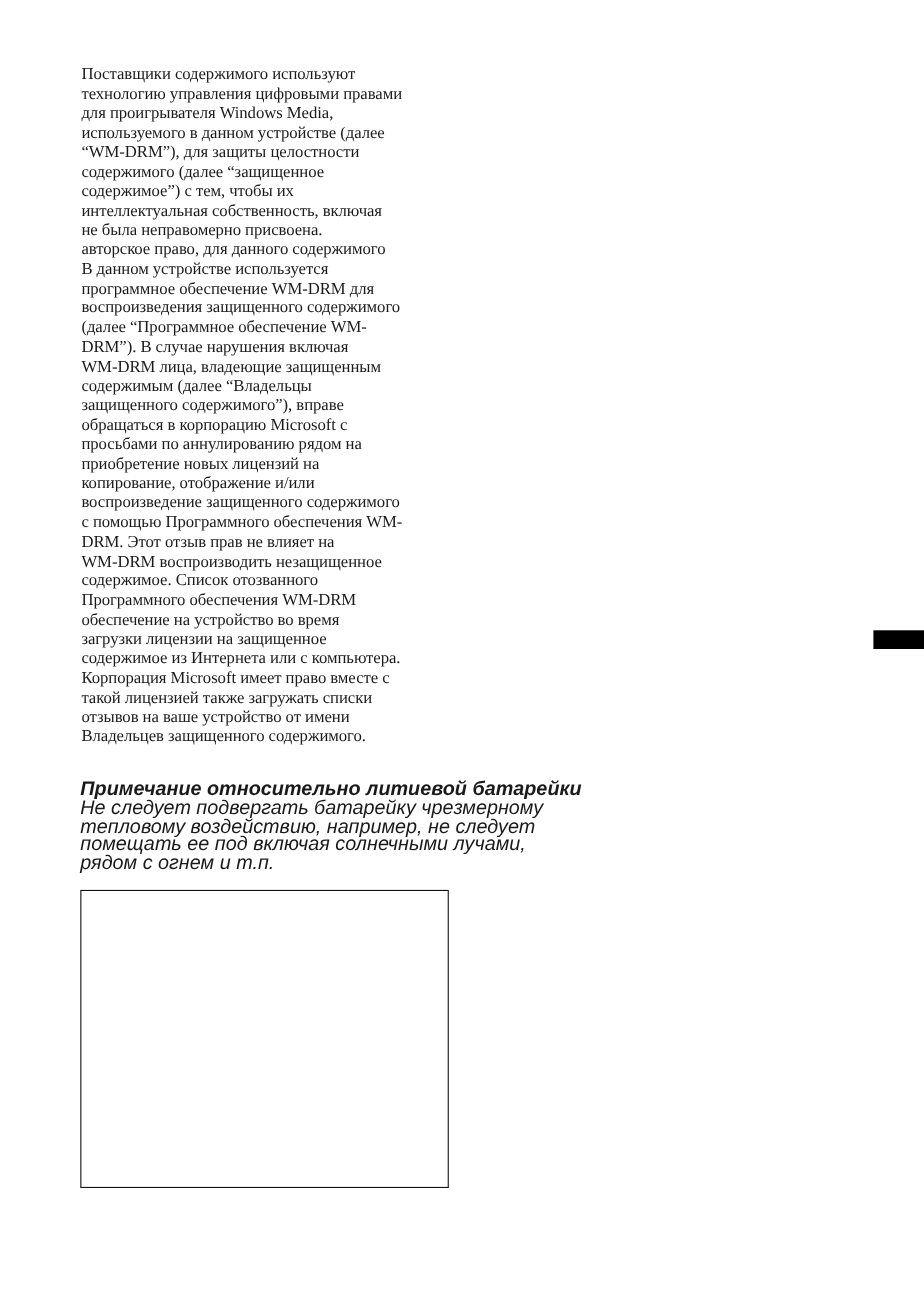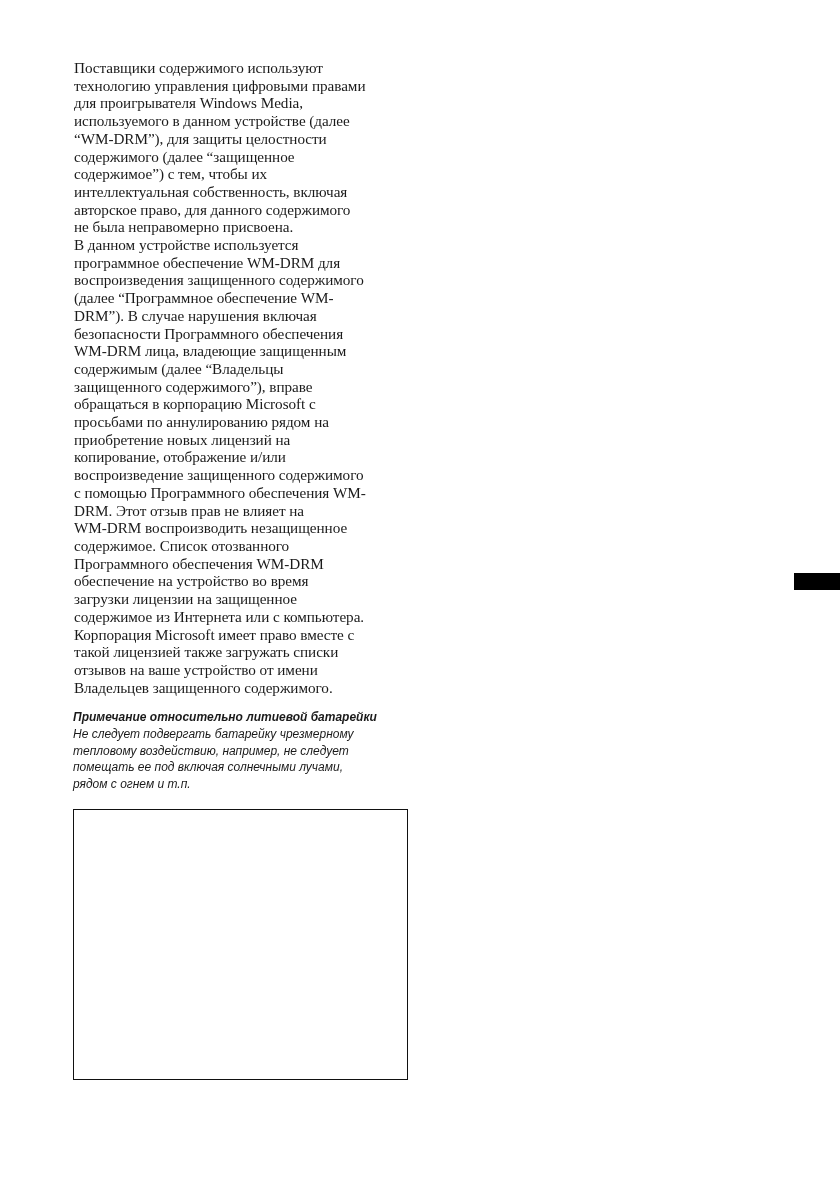--- a/index.html
+++ b/index.html
@@ -28,21 +28,21 @@
       display: block;
       white-space: nowrap;
     }
     .note {
       position: absolute;
       left: 73px;
       top: 709px;
       width: 345px;
       font-family: "Liberation Sans", "DejaVu Sans", sans-serif;
       font-style: italic;
-      font-size: 12px;
+      font-size: 18px;
       line-height: 16.8px;
     }
     .note .title {
       display: block;
       font-weight: bold;
       white-space: nowrap;
     }
     .note .line {
       display: block;
       white-space: nowrap;
@@ -70,28 +70,27 @@
 
 <div class="main-text">
   <span class="line">Поставщики содержимого используют</span>
   <span class="line">технологию управления цифровыми правами</span>
   <span class="line">для проигрывателя Windows Media,</span>
   <span class="line">используемого в данном устройстве (далее</span>
   <span class="line">“WM-DRM”),  для защиты целостности</span>
   <span class="line">содержимого (далее “защищенное</span>
   <span class="line">содержимое”) с тем, чтобы их</span>
   <span class="line">интеллектуальная собственность, включая</span>
+  <span class="line">не была неправомерно присвоена.</span>
   <span class="line">авторское право, для данного содержимого</span>
-  <span class="line">не была неправомерно присвоена.</span>
   <span class="line">В данном устройстве используется</span>
   <span class="line">программное обеспечение WM-DRM для</span>
   <span class="line">воспроизведения защищенного содержимого</span>
   <span class="line">(далее “Программное обеспечение WM-</span>
   <span class="line">DRM”). В случае нарушения включая</span>
-  <span class="line">безопасности Программного обеспечения</span>
   <span class="line">WM-DRM лица, владеющие защищенным</span>
   <span class="line">содержимым (далее “Владельцы</span>
   <span class="line">защищенного содержимого”), вправе</span>
   <span class="line">обращаться в корпорацию Microsoft с</span>
   <span class="line">просьбами по аннулированию рядом на</span>
   <span class="line">приобретение новых лицензий на</span>
   <span class="line">копирование, отображение и/или</span>
   <span class="line">воспроизведение защищенного содержимого</span>
   <span class="line">с помощью Программного обеспечения WM-</span>
   <span class="line">DRM. Этот отзыв прав не влияет на</span>

